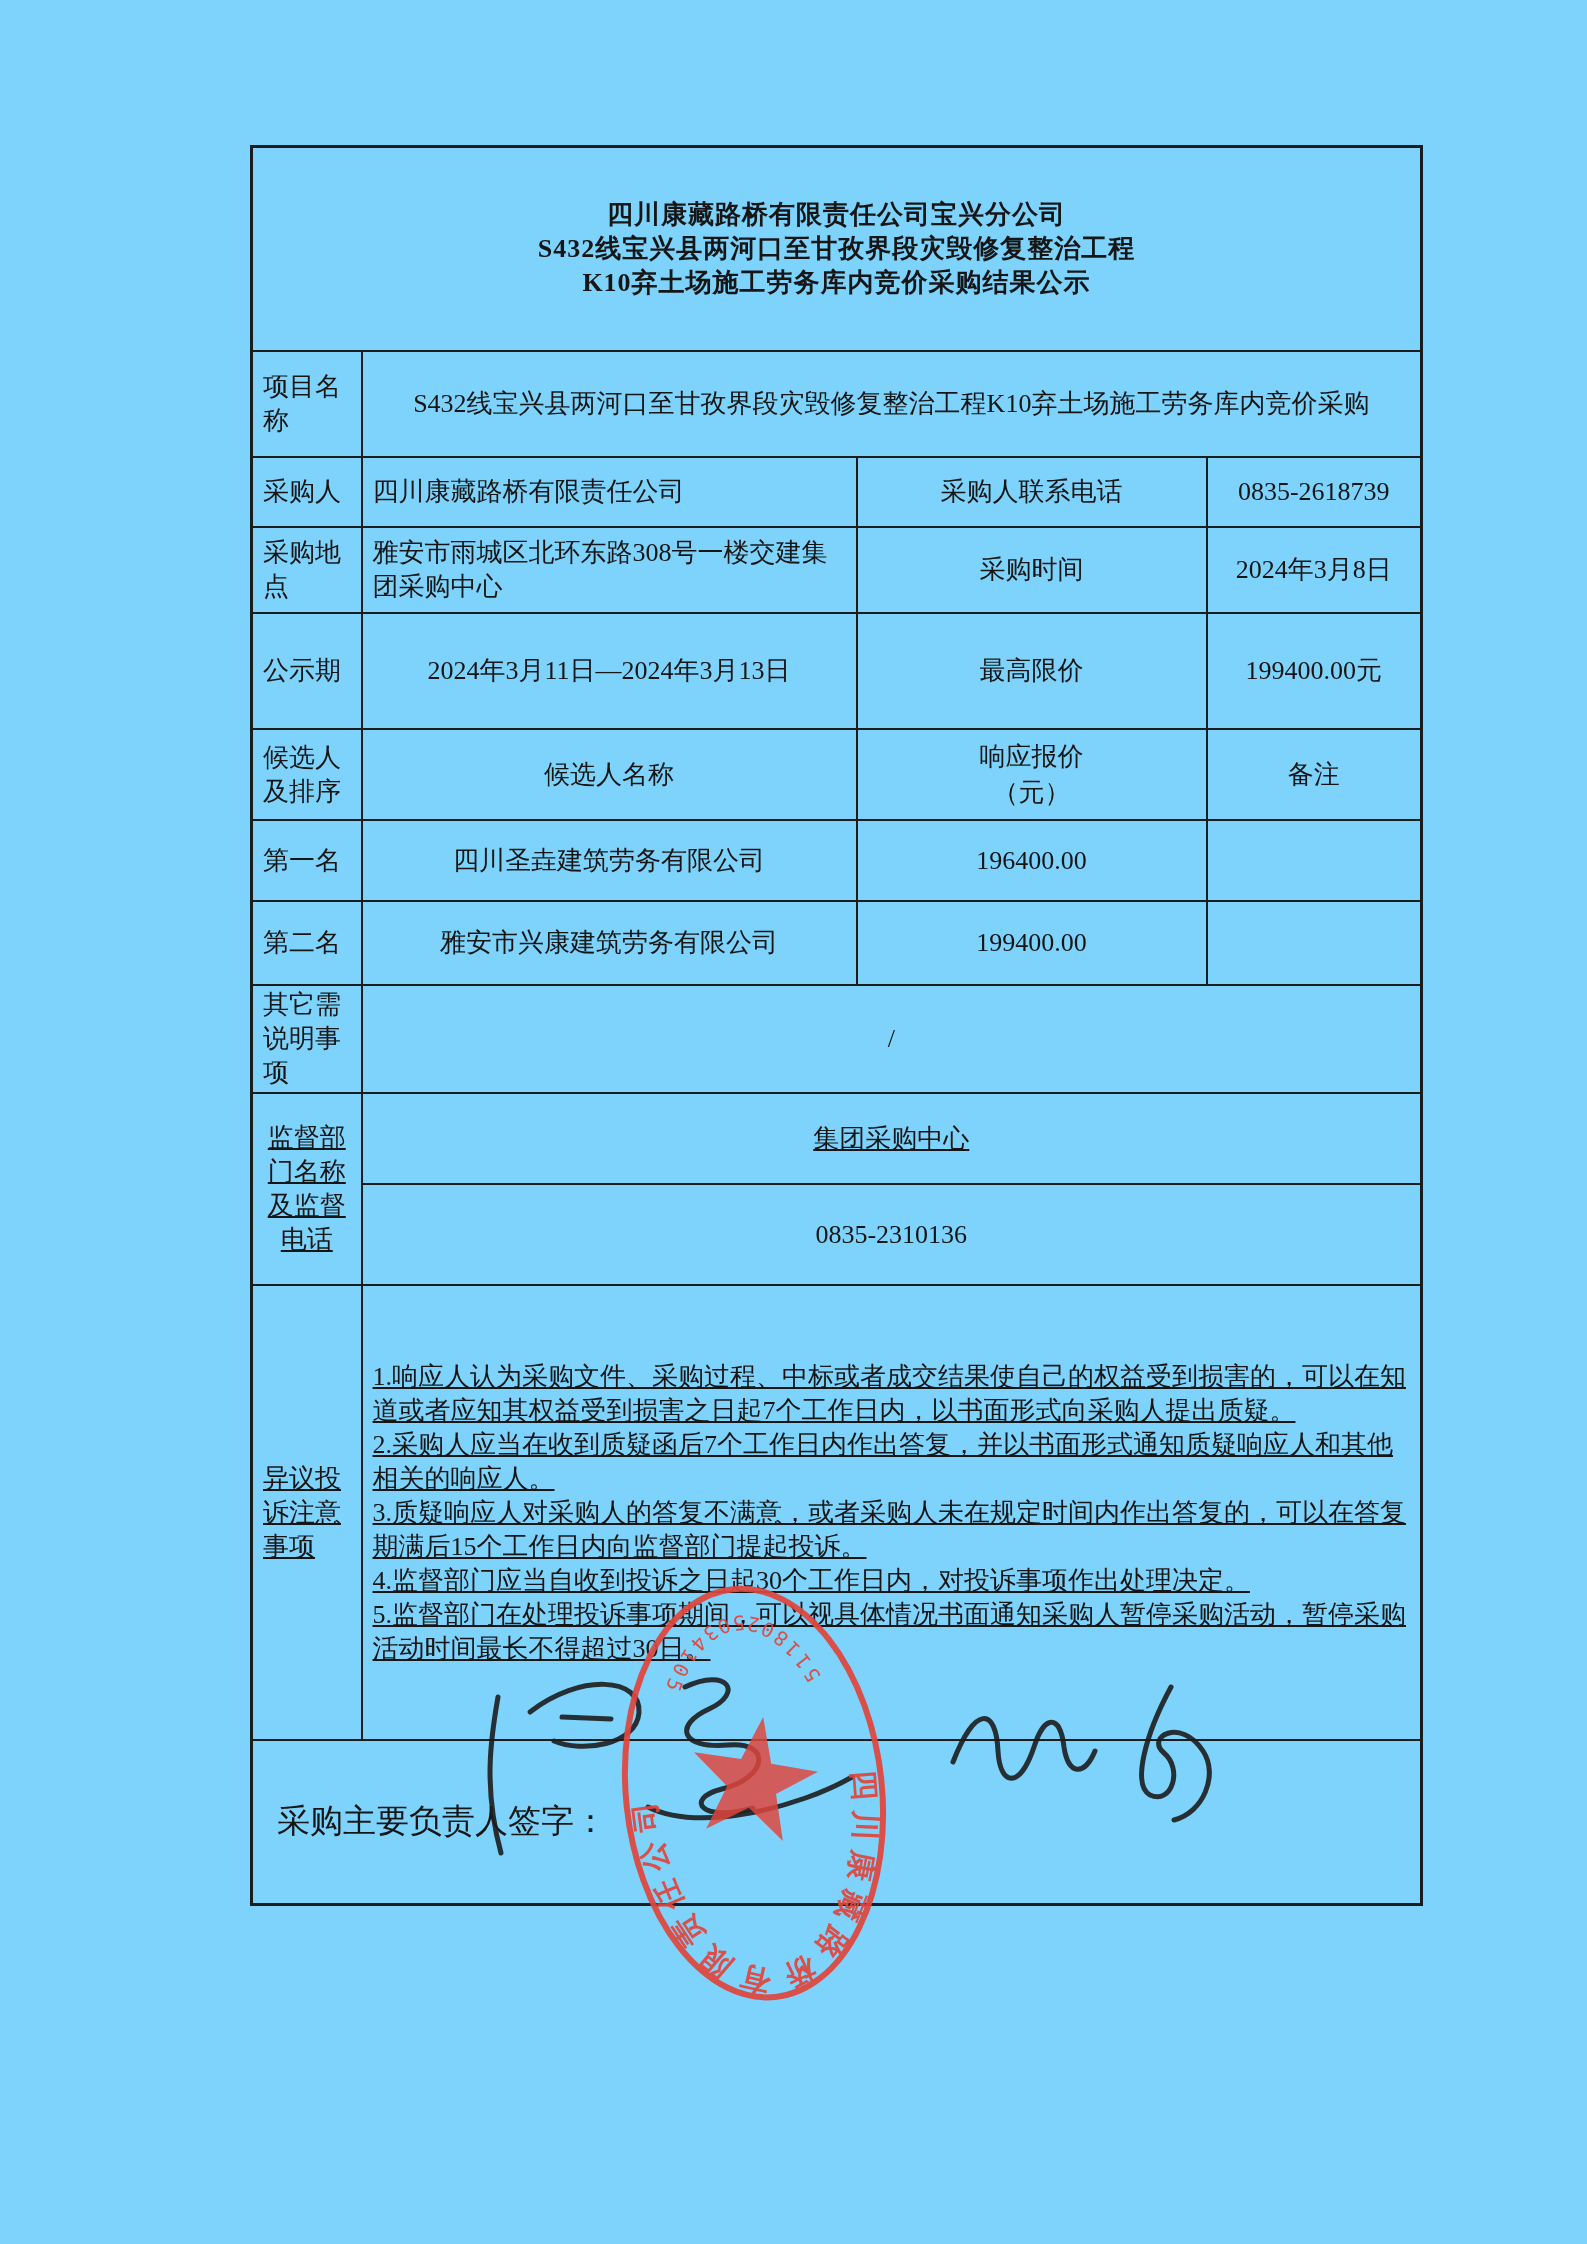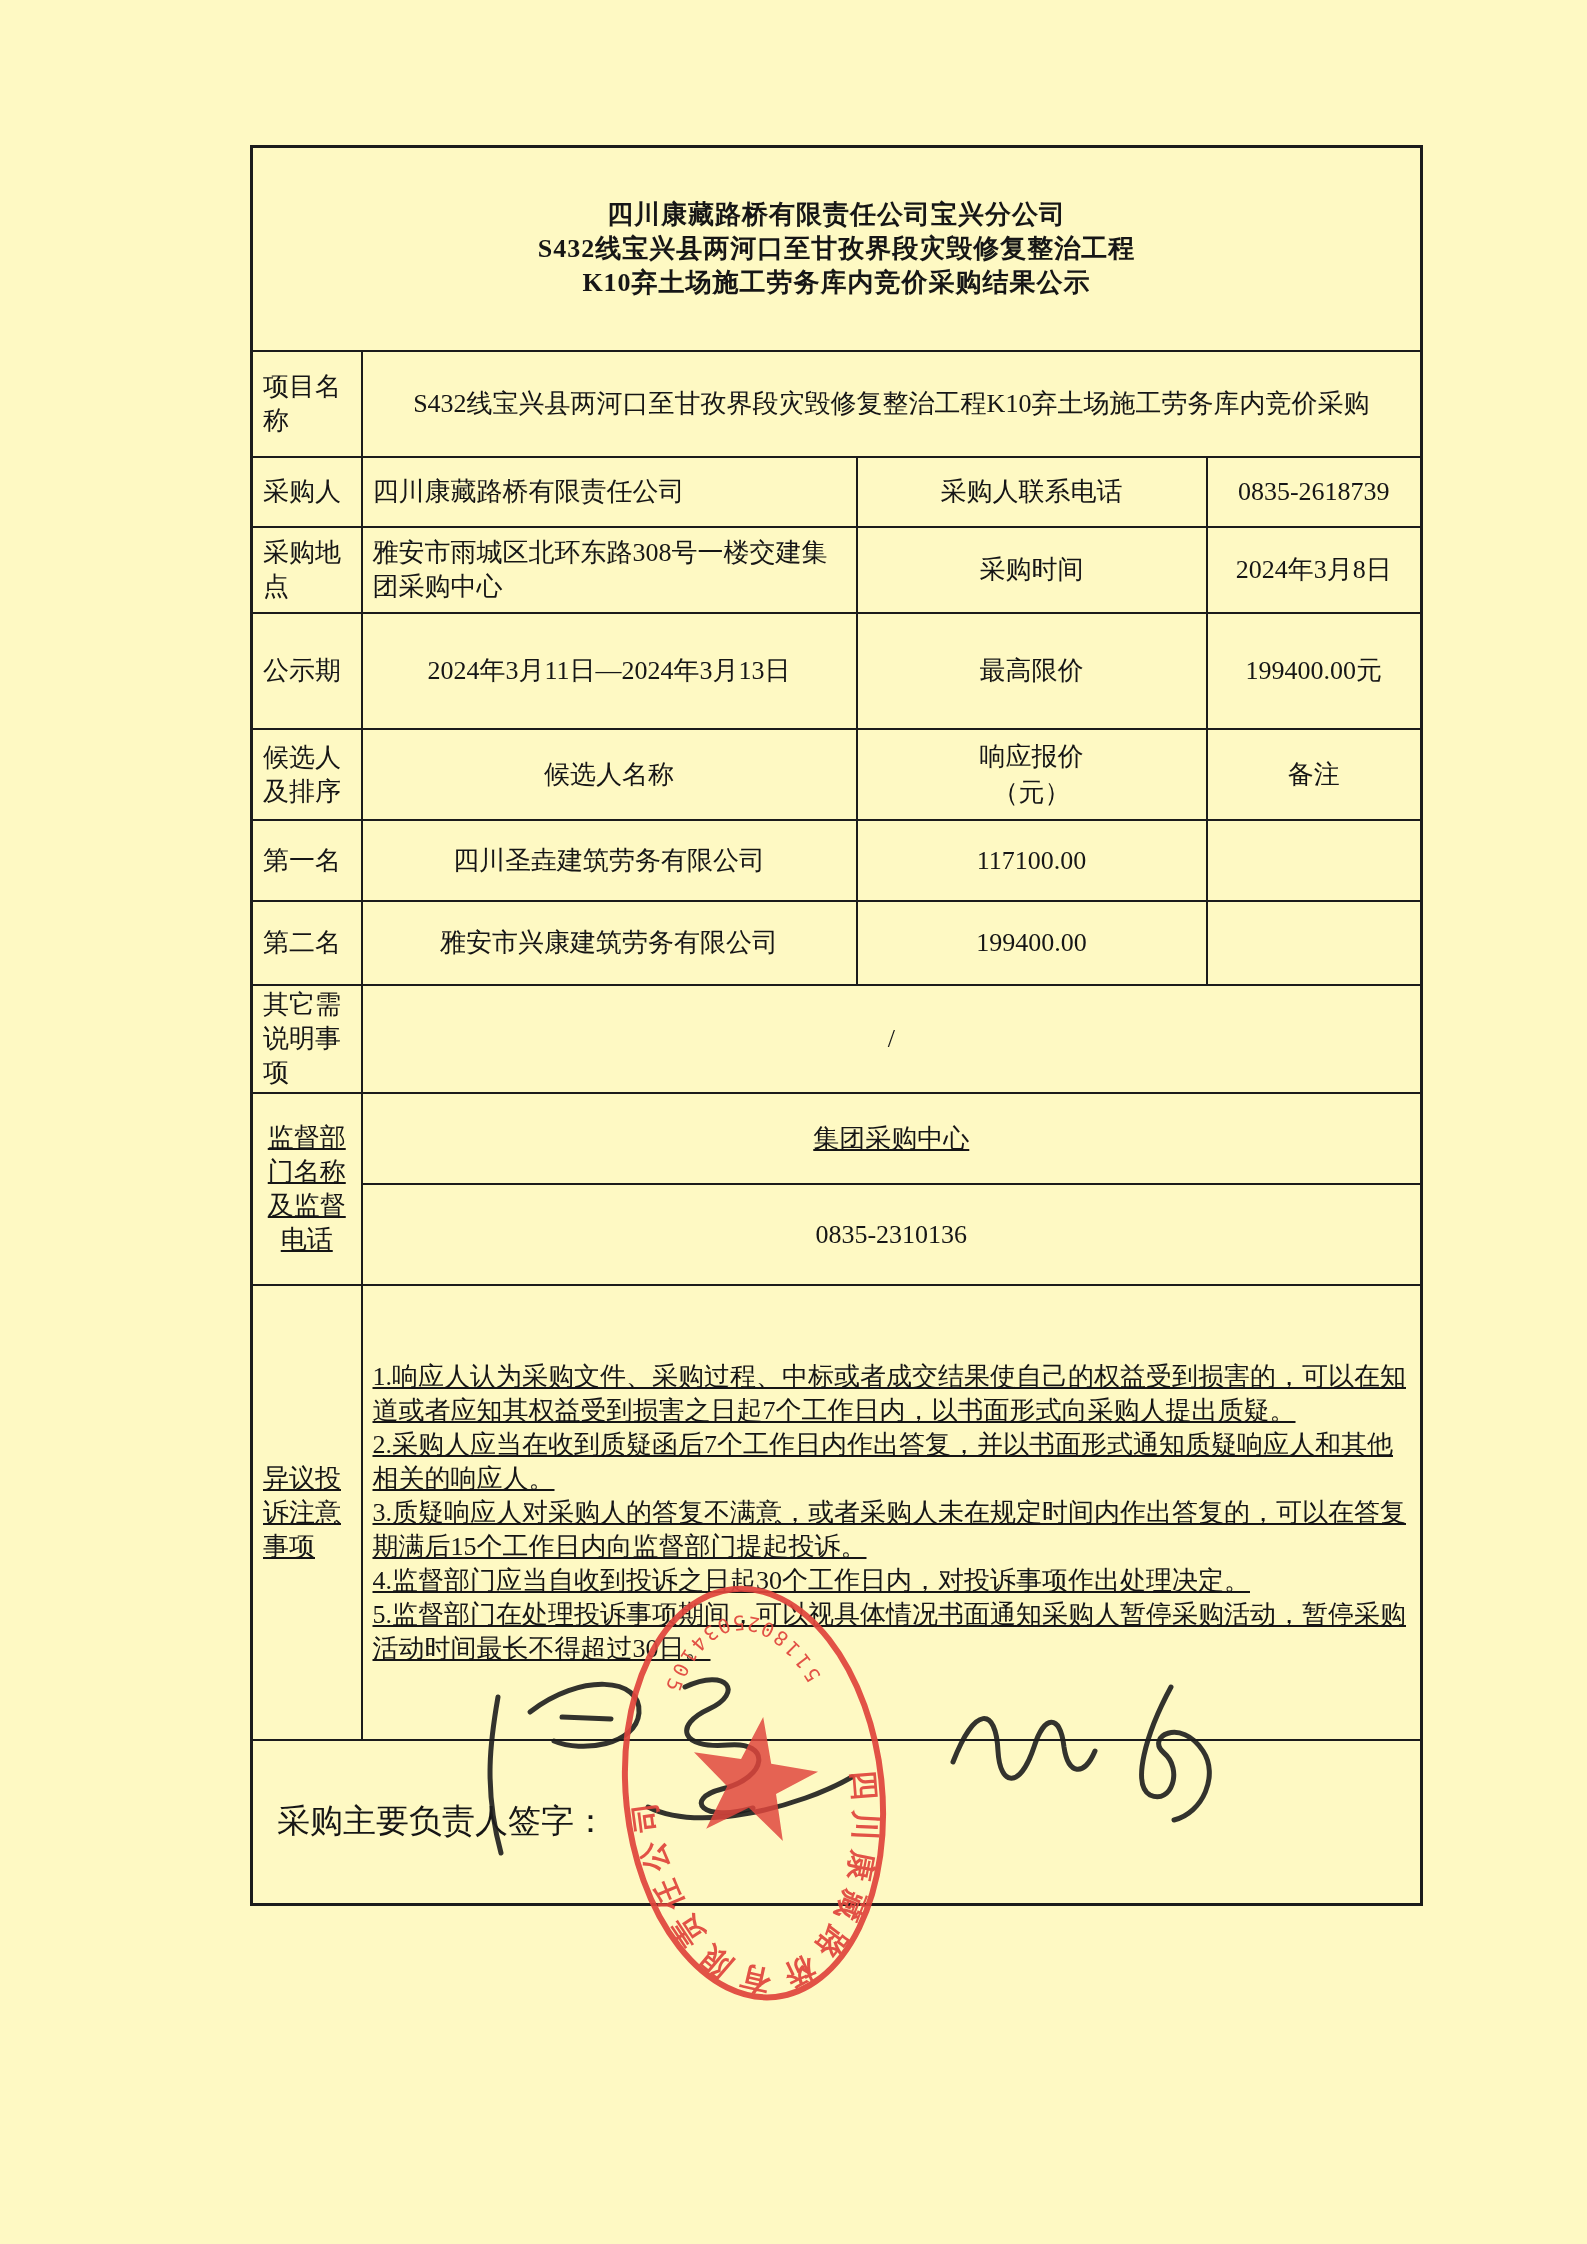--- a/index.html
+++ b/index.html
@@ -1,19 +1,19 @@
 <!DOCTYPE html>
 <html><head>
 <meta charset="utf-8">
 <style>
   html,body{margin:0;padding:0;background:#ffffff;}
   .page{
     position:relative;
     width:1587px;height:2244px;
-    background:#fef9c3;
+    background:#7dd3fc;
     overflow:hidden;
     font-family:"Liberation Serif","DejaVu Serif",serif;
     color:#161616;
   }
   table.doc{
     position:absolute;left:250px;top:145px;
     width:1170px;
     border-collapse:collapse;
     table-layout:fixed;
     border:3px solid #1c1c1c;
@@ -136,21 +136,21 @@
       <td class="c bid-header">
         <div>响应报价</div>
         <div>（元）</div>
       </td>
       <td class="c">备注</td>
     </tr>
 
     <tr class="r-cand1">
       <td class="lbl">第一名</td>
       <td class="c">四川圣垚建筑劳务有限公司</td>
-      <td class="c">117100.00</td>
+      <td class="c">196400.00</td>
       <td class="c"></td>
     </tr>
 
     <tr class="r-cand2">
       <td class="lbl">第二名</td>
       <td class="c">雅安市兴康建筑劳务有限公司</td>
       <td class="c">199400.00</td>
       <td class="c"></td>
     </tr>
 

